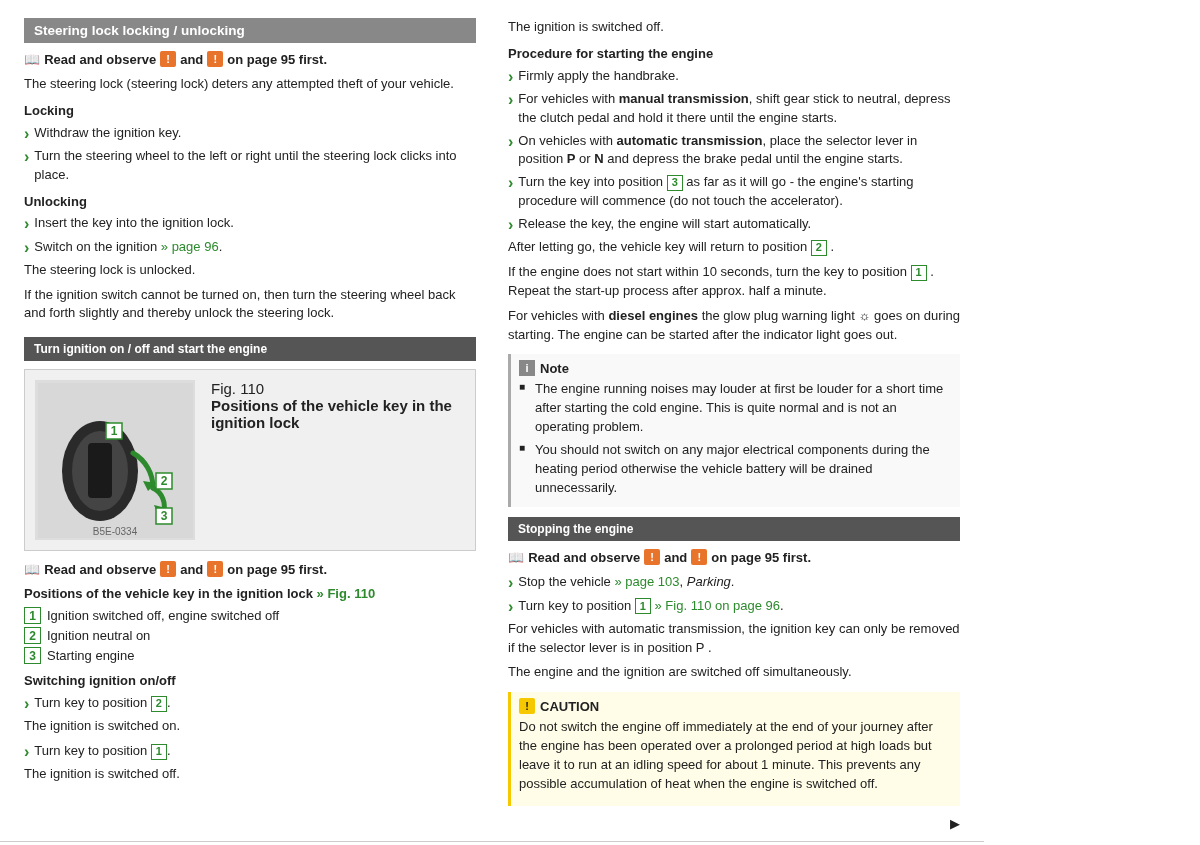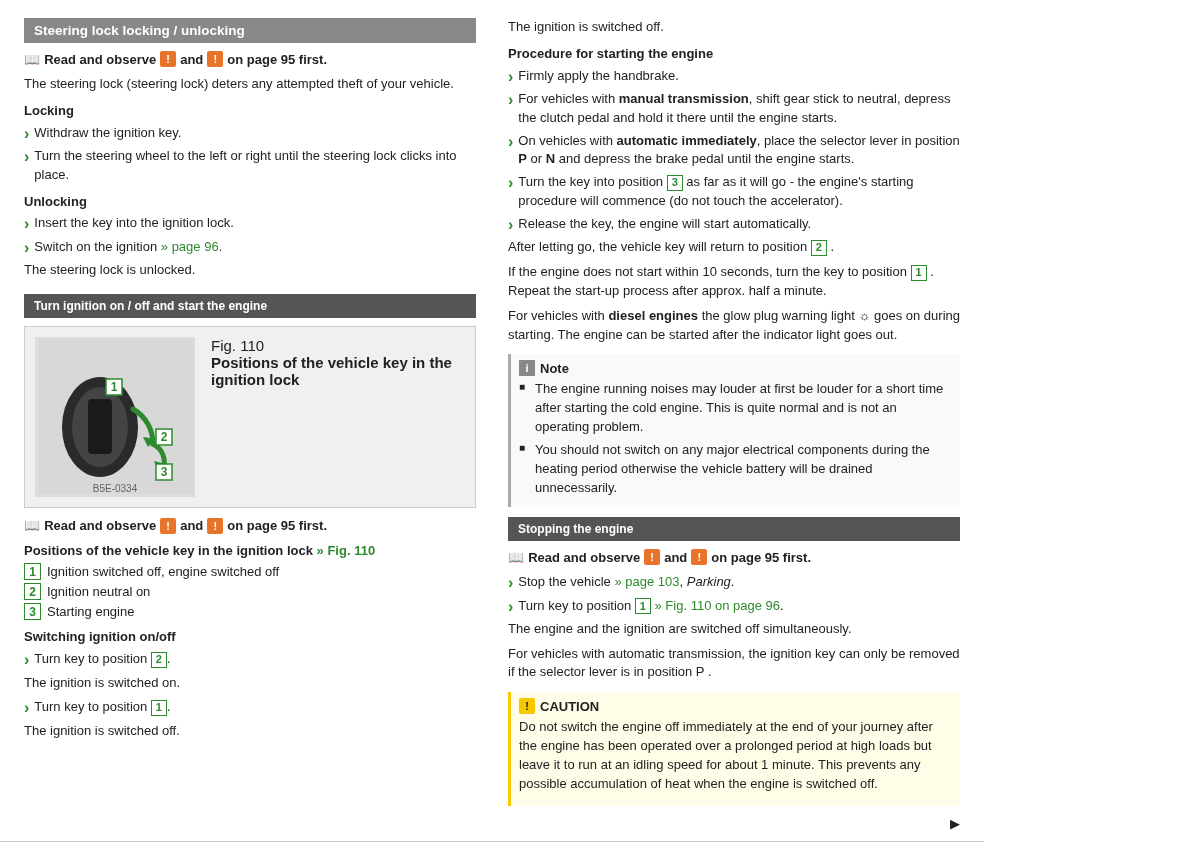--- a/index.html
+++ b/index.html
@@ -247,20 +247,21 @@
           <span>Turn the steering wheel to the left or right until the steering lock clicks into place.</span>
         </div>
         <p class="bold-label">Unlocking</p>
         <div class="bullet-green">
           <span>Insert the key into the ignition lock.</span>
         </div>
         <div class="bullet-green">
           <span>Switch on the ignition <a class="link-green">» page 96</a>.</span>
         </div>
         <p>The steering lock is unlocked.</p>
+        <p>If the ignition switch cannot be turned on, then turn the steering wheel back and forth slightly and thereby unlock the steering lock.</p>
       </div>
 
       <div style="margin-top:14px;">
         <div class="section-header-dark">
           <span>Turn ignition on / off and start the engine</span>
         </div>
 
         <div class="figure-box">
           <div class="figure-image">
 
@@ -342,21 +343,21 @@
 
       <p class="bold-label">Procedure for starting the engine</p>
 
       <div class="bullet-green">
         <span>Firmly apply the handbrake.</span>
       </div>
       <div class="bullet-green">
         <span>For vehicles with <strong>manual transmission</strong>, shift gear stick to neutral, depress the clutch pedal and hold it there until the engine starts.</span>
       </div>
       <div class="bullet-green">
-        <span>On vehicles with <strong>automatic immediately</strong>, place the selector lever in position <strong>P</strong> or <strong>N</strong> and depress the brake pedal until the engine starts.</span>
+        <span>On vehicles with <strong>automatic transmission</strong>, place the selector lever in position <strong>P</strong> or <strong>N</strong> and depress the brake pedal until the engine starts.</span>
       </div>
       <div class="bullet-green">
         <span>Turn the key into position <span class="numbered-box-inline">3</span> as far as it will go - the engine's starting procedure will commence (do not touch the accelerator).</span>
       </div>
       <div class="bullet-green">
         <span>Release the key, the engine will start automatically.</span>
       </div>
 
       <p style="">
         <span>After letting go, the vehicle key will return to position</span>
@@ -397,22 +398,22 @@
           <strong>on page 95 first.</strong>
         </div>
 
         <div class="bullet-green">
           <span>Stop the vehicle <a class="link-green">» page 103</a>, <em>Parking</em>.</span>
         </div>
         <div class="bullet-green">
           <span>Turn key to position <span class="numbered-box-inline">1</span> <a class="link-green">» Fig. 110 on page 96</a>.</span>
         </div>
 
+        <p>For vehicles with automatic transmission, the ignition key can only be removed if the selector lever is in position P .</p>
         <p>The engine and the ignition are switched off simultaneously.</p>
-        <p>For vehicles with automatic transmission, the ignition key can only be removed if the selector lever is in position P .</p>
 
         <div class="caution-box">
           <div class="caution-header">
             <span class="icon-caution">!</span>
             <strong>CAUTION</strong>
           </div>
           <p>Do not switch the engine off immediately at the end of your journey after the engine has been operated over a prolonged period at high loads but leave it to run at an idling speed for about 1 minute. This prevents any possible accumulation of heat when the engine is switched off.</p>
         </div>
 
         <div style="text-align:right; margin-top:4px;">

